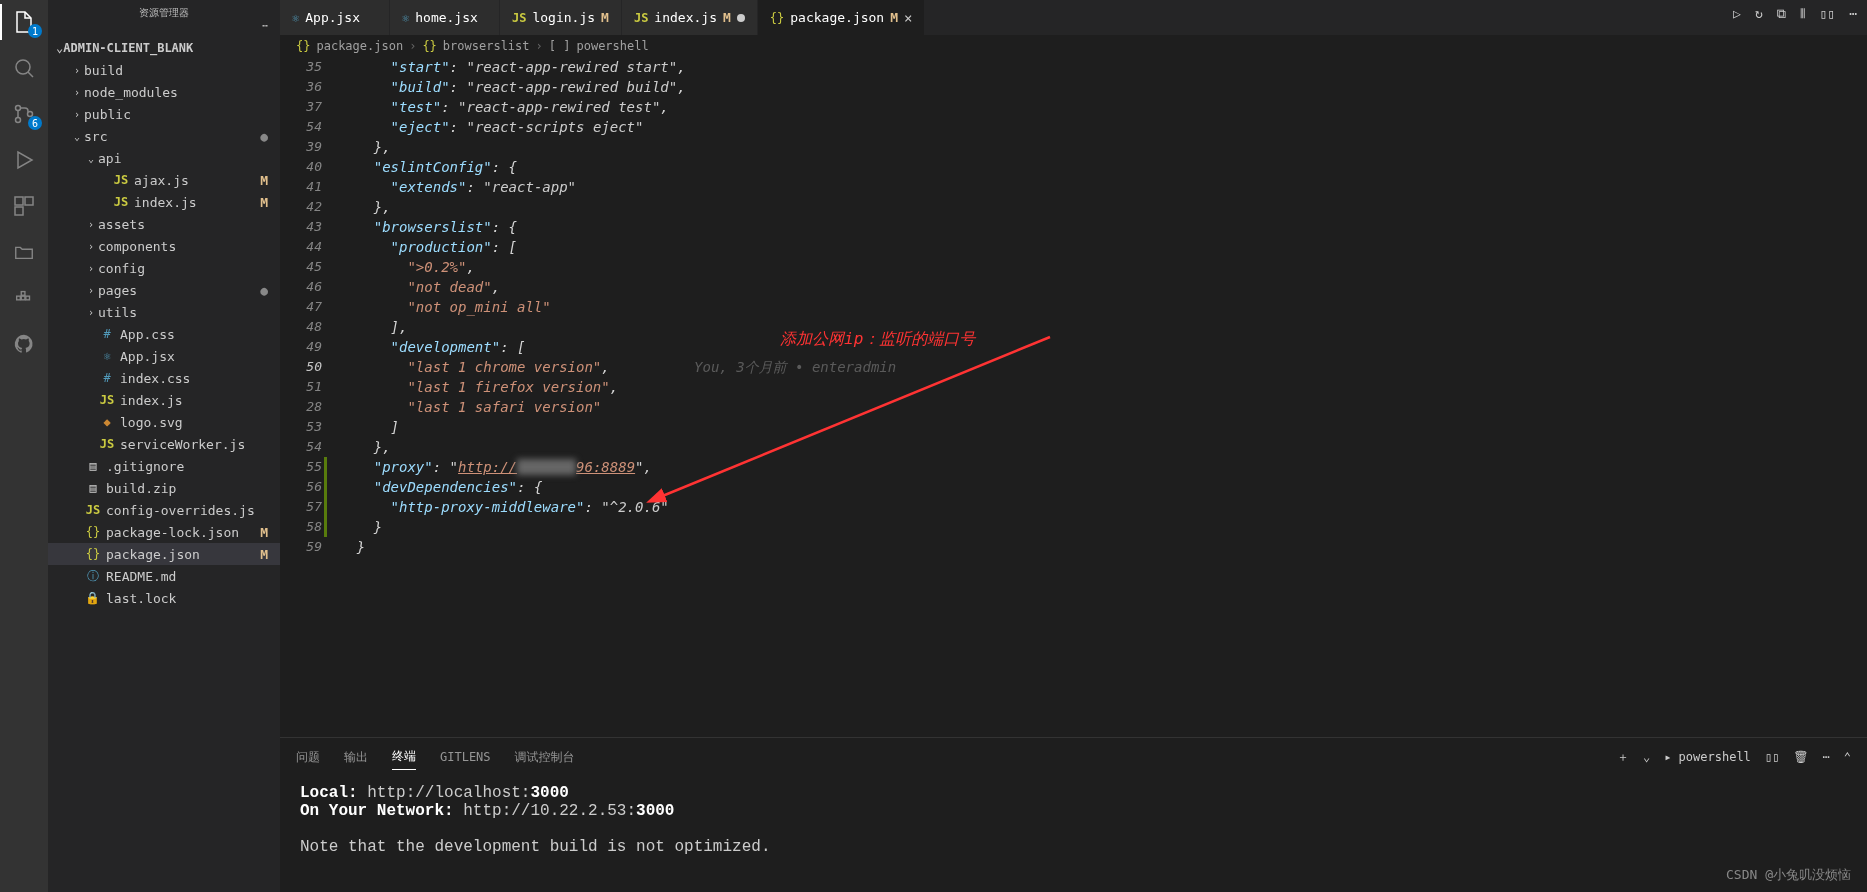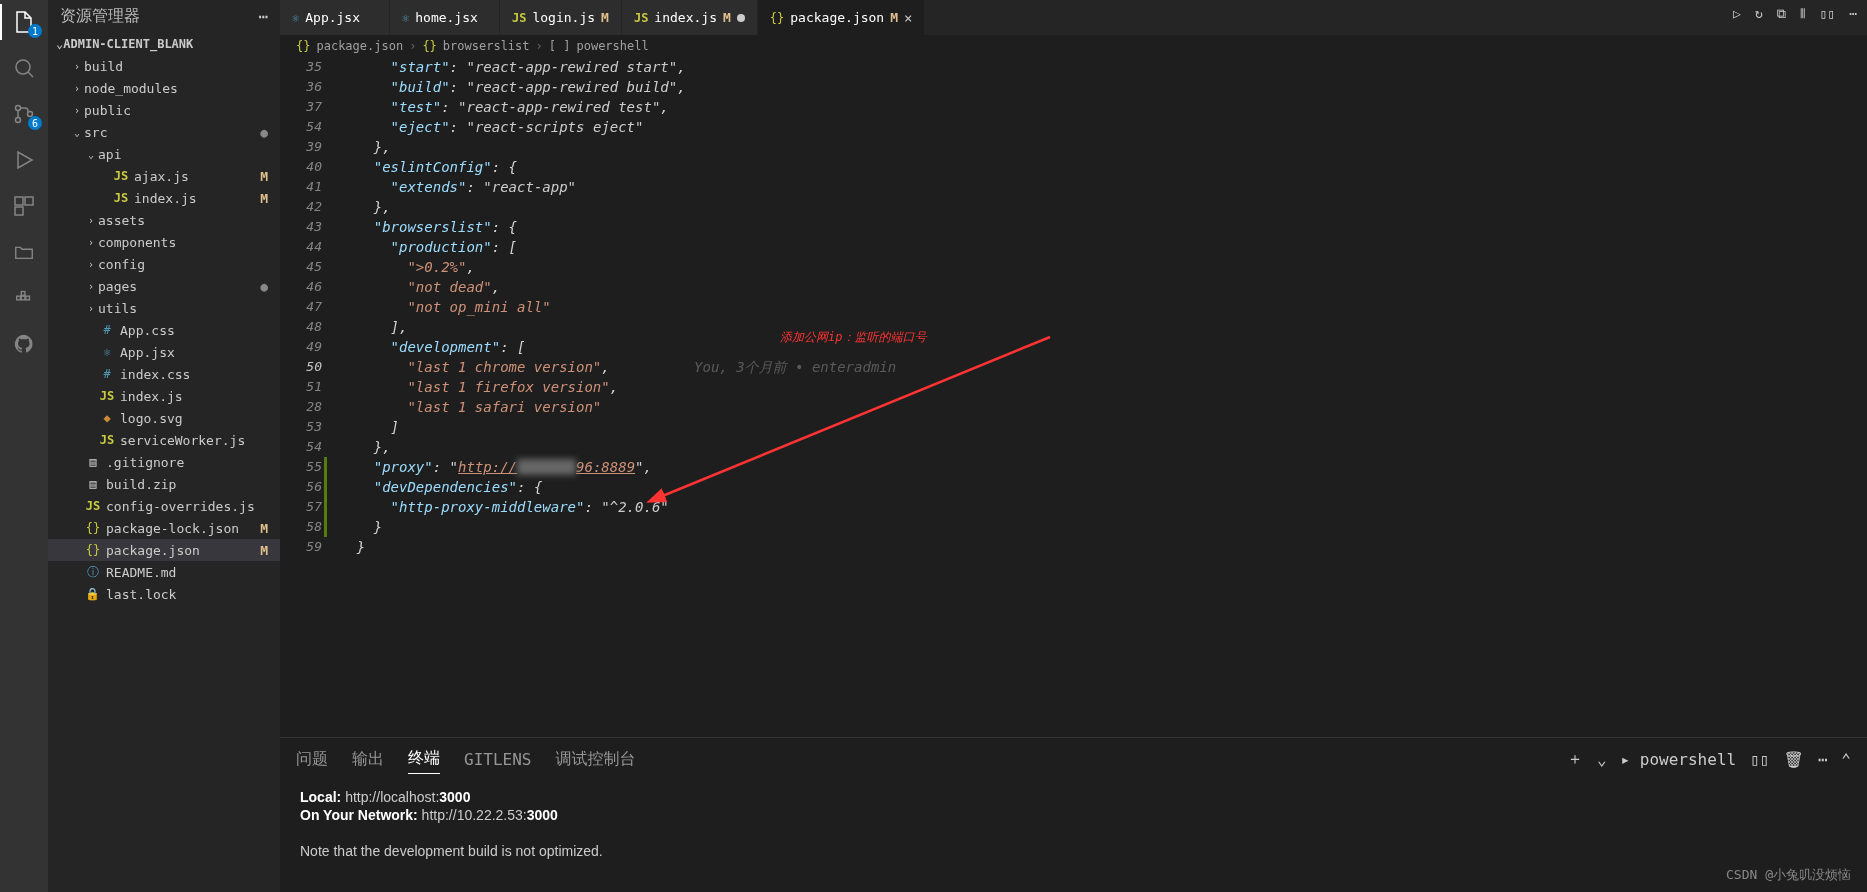--- a/index.html
+++ b/index.html
@@ -4,21 +4,21 @@
 <style>
 * { margin: 0; padding: 0; box-sizing: border-box; }
 body { font-family: Consolas, 'Microsoft YaHei', monospace; background: #1e1e1e; color: #cccccc; font-size: 13px; overflow: hidden; width: 1867px; height: 892px; position: relative; }
 .container { display: flex; height: 100%; }
 .activity-bar { width: 48px; background: #333333; display: flex; flex-direction: column; align-items: center; padding-top: 8px; gap: 18px; }
 .activity-icon { width: 28px; height: 28px; display: flex; align-items: center; justify-content: center; cursor: pointer; color: #858585; position: relative; }
 .activity-icon.active { color: #ffffff; }
 .activity-icon.active::before { content: ''; position: absolute; left: -10px; top: -4px; bottom: -4px; width: 2px; background: #ffffff; }
 .badge { position: absolute; bottom: -2px; right: -4px; background: #007acc; color: #fff; border-radius: 50%; font-size: 10px; width: 14px; height: 14px; display: flex; align-items: center; justify-content: center; }
 .sidebar { width: 232px; background: #252526; display: flex; flex-direction: column; }
-.sidebar-header { display: flex; align-items: center; padding: 6px 12px; font-size: 16px; color: #bbbbbb; }
+.sidebar-header { display: flex; align-items: center; padding: 6px 12px; font-size: 10px; color: #bbbbbb; flex-direction: column; }
 .sidebar-header .dots { margin-left: auto; color: #cccccc; }
 .project-header { padding: 4px 8px; font-weight: bold; font-size: 12px; color: #cccccc; display: flex; align-items: center; }
 .tree { flex: 1; overflow: auto; font-size: 13px; }
 .tree-item { display: flex; align-items: center; padding: 2px 0; cursor: pointer; height: 22px; }
 .tree-item.selected { background: #37373d; }
 .tree-item .chev { width: 14px; text-align: center; color: #cccccc; font-size: 10px; }
 .tree-item .icon { width: 18px; text-align: center; margin-right: 4px; font-size: 12px; }
 .tree-item .label { flex: 1; color: #cccccc; }
 .tree-item .status { color: #e2c08d; padding-right: 12px; font-weight: bold; }
 .tree-item .status.dot { color: #888; }
@@ -50,28 +50,28 @@
 .gutter .ln.cur { color: #c6c6c6; }
 .code { flex: 1; font-family: Consolas, monospace; font-size: 14px; line-height: 20px; white-space: pre; position: relative; }
 .code-line { height: 20px; }
 .s-key { color: #9cdcfe; }
 .s-str { color: #ce9178; }
 .s-pun { color: #d4d4d4; }
 .s-url { color: #ce9178; text-decoration: underline; }
 .s-ghost { color: #5a5a5a; }
 .minimap { width: 80px; background: #1e1e1e; }
 .blur { filter: blur(3px); background: #666; color: transparent; }
-.annotation { position: absolute; color: #ff3333; font-size: 12px; pointer-events: none; }
+.annotation { position: absolute; color: #ff3333; font-size: 16px; pointer-events: none; }
 .arrow { position: absolute; pointer-events: none; }
 .panel { height: 155px; border-top: 1px solid #333; display: flex; flex-direction: column; }
-.panel-tabs { display: flex; padding: 6px 16px; gap: 24px; font-size: 16px; align-items: center; }
+.panel-tabs { display: flex; padding: 6px 16px; gap: 24px; font-size: 12px; align-items: center; }
 .panel-tab { color: #969696; cursor: pointer; padding: 4px 0; }
 .panel-tab.active { color: #ffffff; border-bottom: 1px solid #ffffff; }
 .panel-actions { margin-left: auto; display: flex; gap: 14px; align-items: center; color: #cccccc; }
-.terminal { flex: 1; padding: 8px 20px; font-family: Liberation Sans, sans-serif; font-size: 14px; line-height: 18px; color: #cccccc; overflow: hidden; }
+.terminal { flex: 1; padding: 8px 20px; font-family: Liberation Mono, monospace; font-size: 16px; line-height: 18px; color: #cccccc; overflow: hidden; }
 .term-bold { font-weight: bold; color: #ffffff; }
 .term-link { color: #3794ff; }
 .watermark { position: absolute; bottom: 8px; right: 16px; color: #888; font-size: 13px; }
 .git-change-bar { position: absolute; left: 44px; width: 3px; background: #587c0c; }
 </style>
 </head>
 <body>
 
 <div class="container">
 

